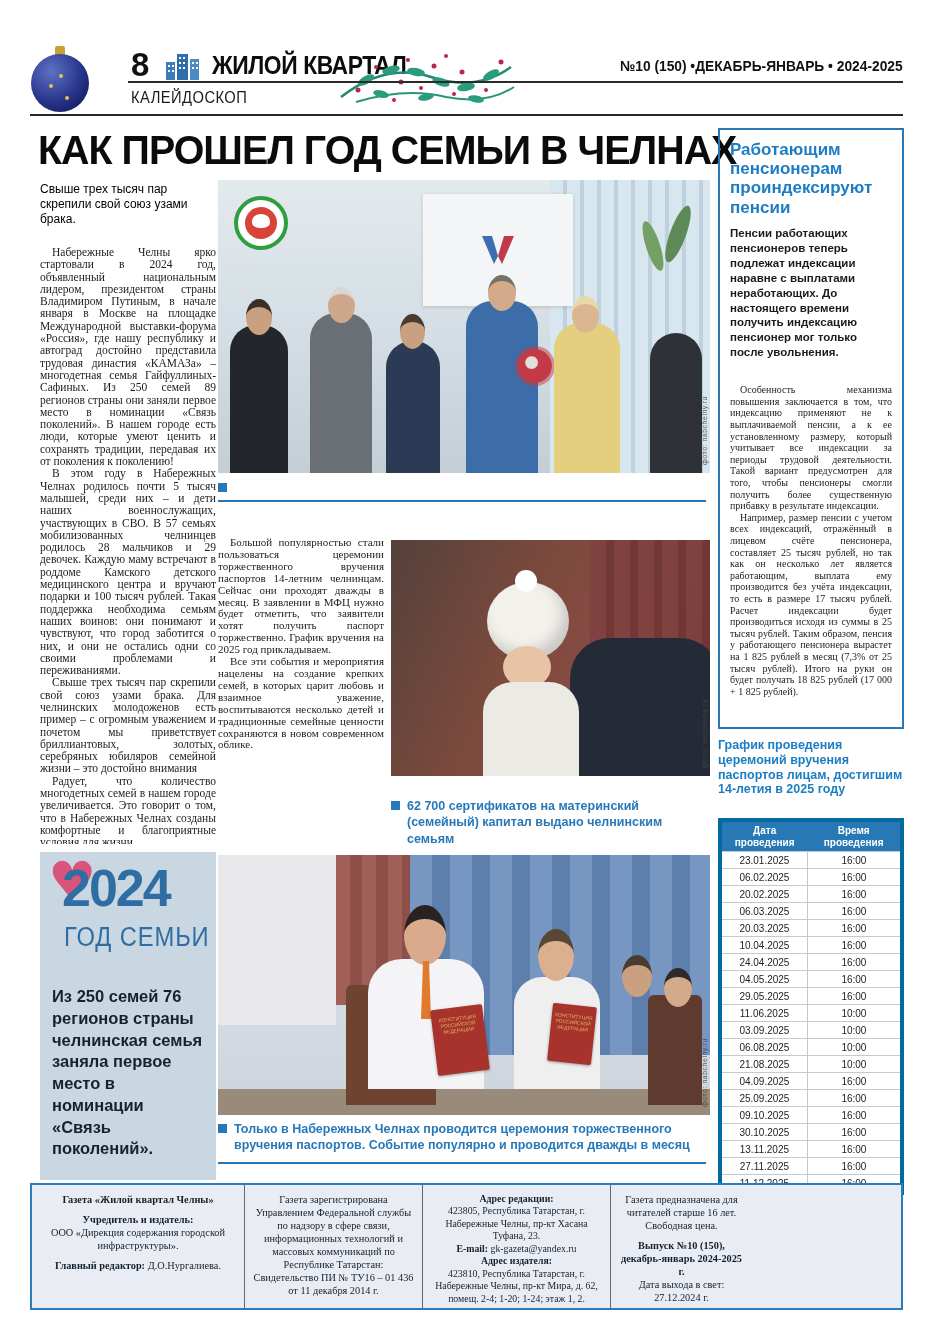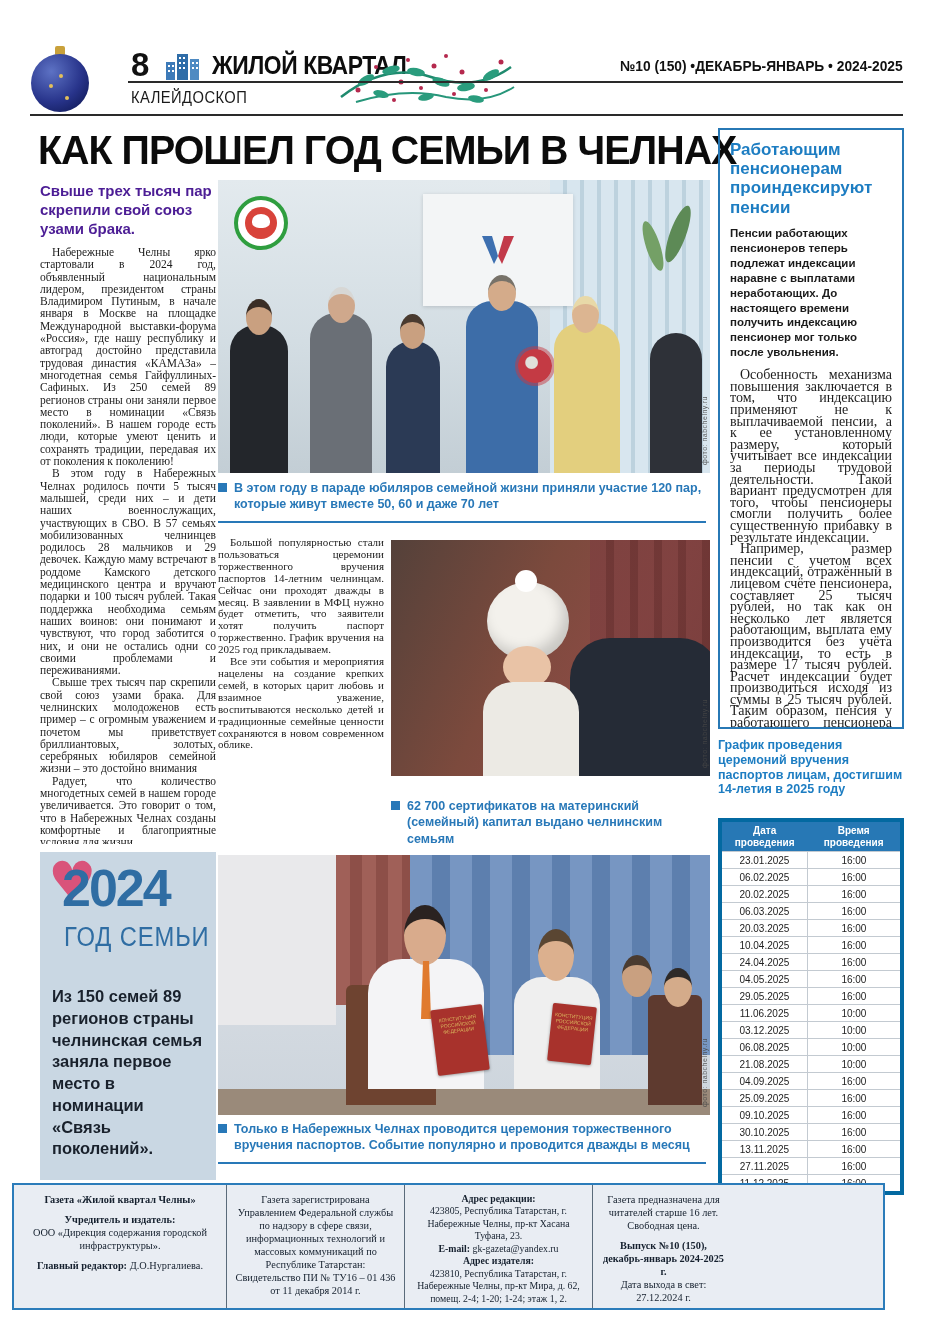--- a/index.html
+++ b/index.html
@@ -22,22 +22,22 @@
   .issue{position:absolute;right:30px;top:58px;font-size:14.5px;font-weight:600;color:#111;
     transform:scaleX(.95);transform-origin:right center;white-space:nowrap;}
   .rule1{position:absolute;left:128px;right:30px;top:81px;height:2px;background:#2a2a2a;}
   .section{position:absolute;left:131px;top:89px;font-size:16px;letter-spacing:.5px;color:#1a1a1a;
     transform:scaleX(.92);transform-origin:left center;}
   .rule2{position:absolute;left:30px;right:30px;top:114px;height:2px;background:#2a2a2a;}
 
   
   .headline{position:absolute;left:38px;top:127px;font-size:41px;font-weight:900;letter-spacing:-1px;
     color:#0b0b0b;white-space:nowrap;transform:scaleX(.96);transform-origin:left top;}
-  .lead-left{position:absolute;left:40px;top:182px;width:172px;font-size:15px;font-weight:700;
-    line-height:1.25;color:#4c1d95;}
+  .lead-left{position:absolute;left:40px;top:182px;width:172px;font-size:12px;font-weight:400;
+    line-height:1.25;color:#000000;}
   .bodycol{font-size:11.5px;line-height:12.3px;text-align:justify;hyphens:auto;overflow:hidden;}
   .bodycol p{margin:0;text-indent:12px;}
   .col1{position:absolute;left:40px;top:246px;width:176px;height:598px;}
   .col2{position:absolute;left:218px;top:537px;width:166px;height:308px;font-size:11px;line-height:11.9px;}
 
   
   .photo{position:absolute;overflow:hidden;background:#cfd8de;}
   .credit{position:absolute;right:2px;bottom:8px;writing-mode:vertical-rl;transform:rotate(180deg);
     font-family:"Liberation Sans",sans-serif;font-size:7px;color:rgba(70,70,70,.85);letter-spacing:.5px;}
   .ph1{left:218px;top:180px;width:492px;height:293px;
@@ -96,32 +96,32 @@
     white-space:nowrap;letter-spacing:1px;}
   .ytext{margin-top:16px;font-family:"Liberation Sans",sans-serif;font-size:16.5px;font-weight:700;
     line-height:1.32;color:#19212c;}
 
   
   .sidebar{position:absolute;left:718px;top:128px;width:186px;}
   .sb-box{box-sizing:border-box;border:2px solid #2778b5;padding:10px 10px 8px;height:601px;overflow:hidden;}
   .sb-title{font-family:"Liberation Sans",sans-serif;font-size:17px;font-weight:700;color:#1d7dc2;line-height:1.13;}
   .sb-lead{margin-top:9px;font-family:"Liberation Sans",sans-serif;font-size:11.5px;font-weight:700;
     color:#1b1b1b;line-height:1.3;}
-  .sb-body{margin-top:9px;font-size:14px;line-height:11.6px;text-align:justify;hyphens:auto;}
+  .sb-body{margin-top:24px;font-size:10px;line-height:11.6px;text-align:justify;hyphens:auto;}
   .sb-body p{margin:0;text-indent:10px;}
   .sched-title{margin-top:9px;font-family:"Liberation Sans",sans-serif;font-size:12.5px;font-weight:700;
     color:#1d7dc2;line-height:1.18;}
   table.sched{margin-top:21px;width:100%;border-collapse:collapse;border:4px solid #0369a1;
     font-family:"Liberation Sans",sans-serif;}
   table.sched th{background:#2778b5;color:#fff;font-size:10px;font-weight:700;line-height:1.15;padding:3px 2px;}
   table.sched td{font-size:10px;color:#222;text-align:center;padding:1px 2px;height:14px;
     border:1px solid #c3cad1;background:#fff;}
 
   
-  .footer{position:absolute;left:12px;top:1183px;width:873px;height:127px;box-sizing:border-box;
+  .footer{position:absolute;left:30px;top:1183px;width:873px;height:127px;box-sizing:border-box;
     background:#e9edf3;border:2px solid #2b7cba;display:flex;font-size:10.3px;line-height:1.27;
     text-align:center;color:#15202e;}
   .fcol{box-sizing:border-box;padding:8px 7px;}
   .fcol + .fcol{border-left:1px solid #5a6b7a;}
   .fcol .b{font-weight:700;}
   .fcol p{margin:0 0 7px;}
   .f1{flex:0 0 212px;} .f2{flex:0 0 178px;} .f3{flex:0 0 188px;font-size:9.8px;} .f4{flex:0 0 142px;} .f5{flex:1;}
 </style>
 </head>
 <body>
@@ -225,21 +225,20 @@
     <div class="fig" style="left:248px;width:72px;height:172px;background:#3d6da8;"></div>
     <div class="head" style="left:270px;bottom:162px;width:28px;height:30px;background:#d4ab8a;border-top:6px solid #777269;"></div>
     <div style="position:absolute;left:300px;bottom:90px;width:34px;height:34px;border-radius:50%;background:radial-gradient(circle at 40% 40%,#e0e0da 0 20%,#c43a44 24%);box-shadow:0 0 0 3px rgba(196,58,68,.5);"></div>
     <div class="fig" style="left:336px;width:66px;height:150px;background:#e3cf7e;"></div>
     <div class="head" style="left:354px;bottom:140px;width:27px;height:29px;background:#dcb591;border-top:8px solid #e8d9a8;"></div>
     <div class="fig" style="right:8px;width:52px;height:140px;background:#2e3138;"></div>
     <div class="credit">фото: nabchelny.ru</div>
   </div>
   <div class="caption" style="left:218px;top:480px;width:488px;">
     <span class="sq"></span>
-    <span>В этом году в параде юбиляров семейной жизни приняли участие 120 пар, которые живут вместе 50, 60 и даже 70 лет</span>
   </div>
 
   <div class="bodycol col2">
       <p>Большой популярностью стали пользоваться церемонии торжественного вручения паспортов 14-летним челнинцам. Сейчас они проходят дважды в месяц. В заявлении в МФЦ нужно будет отметить, что заявители хотят получить паспорт торжественно. График вручения на 2025 год прикладываем.</p>
       <p>Все эти события и мероприятия нацелены на создание крепких семей, в которых царит любовь и взаимное уважение, воспитываются несколько детей и традиционные семейные ценности сохраняются в новом современном облике.</p>
     </div>
 
   <div class="photo ph2">
     <div class="drape"></div>
     <div class="adult"></div>
@@ -253,21 +252,21 @@
     <span class="sq"></span>
     <span>62 700 сертификатов на материнский (семейный) капитал выдано челнинским семьям</span>
   </div>
 
   <div class="yearbox">
     <div class="ylogo">
       <span class="heart">♥</span>
       <span class="ynum">2024</span>
       <span class="ysub">ГОД СЕМЬИ</span>
     </div>
-    <div class="ytext">Из 150 семей 89 регионов страны челнинская семья заняла первое место в номинации «Связь поколений».</div>
+    <div class="ytext">Из 250 семей 76 регионов страны челнинская семья заняла первое место в номинации «Связь поколений».</div>
   </div>
 
   <div class="photo ph3">
     <div class="wall"></div>
     <div class="redcurt"></div>
     <div class="bluecurt"></div>
     <div class="floor"></div>
     <div class="chair" style="left:128px;width:90px;height:120px;"></div>
     <div class="chair" style="left:430px;width:54px;height:110px;background:#5e3a2f;"></div>
     <div class="fig" style="left:150px;bottom:26px;width:116px;height:130px;background:#f4f4f6;border-radius:34px 34px 0 0;"></div>
@@ -338,21 +337,21 @@
         </tr>
           <tr>
           <td>29.05.2025</td>
           <td>16:00</td>
         </tr>
           <tr>
           <td>11.06.2025</td>
           <td>10:00</td>
         </tr>
           <tr>
-          <td>03.12.2025</td>
+          <td>03.09.2025</td>
           <td>10:00</td>
         </tr>
           <tr>
           <td>06.08.2025</td>
           <td>10:00</td>
         </tr>
           <tr>
           <td>21.08.2025</td>
           <td>10:00</td>
         </tr>

